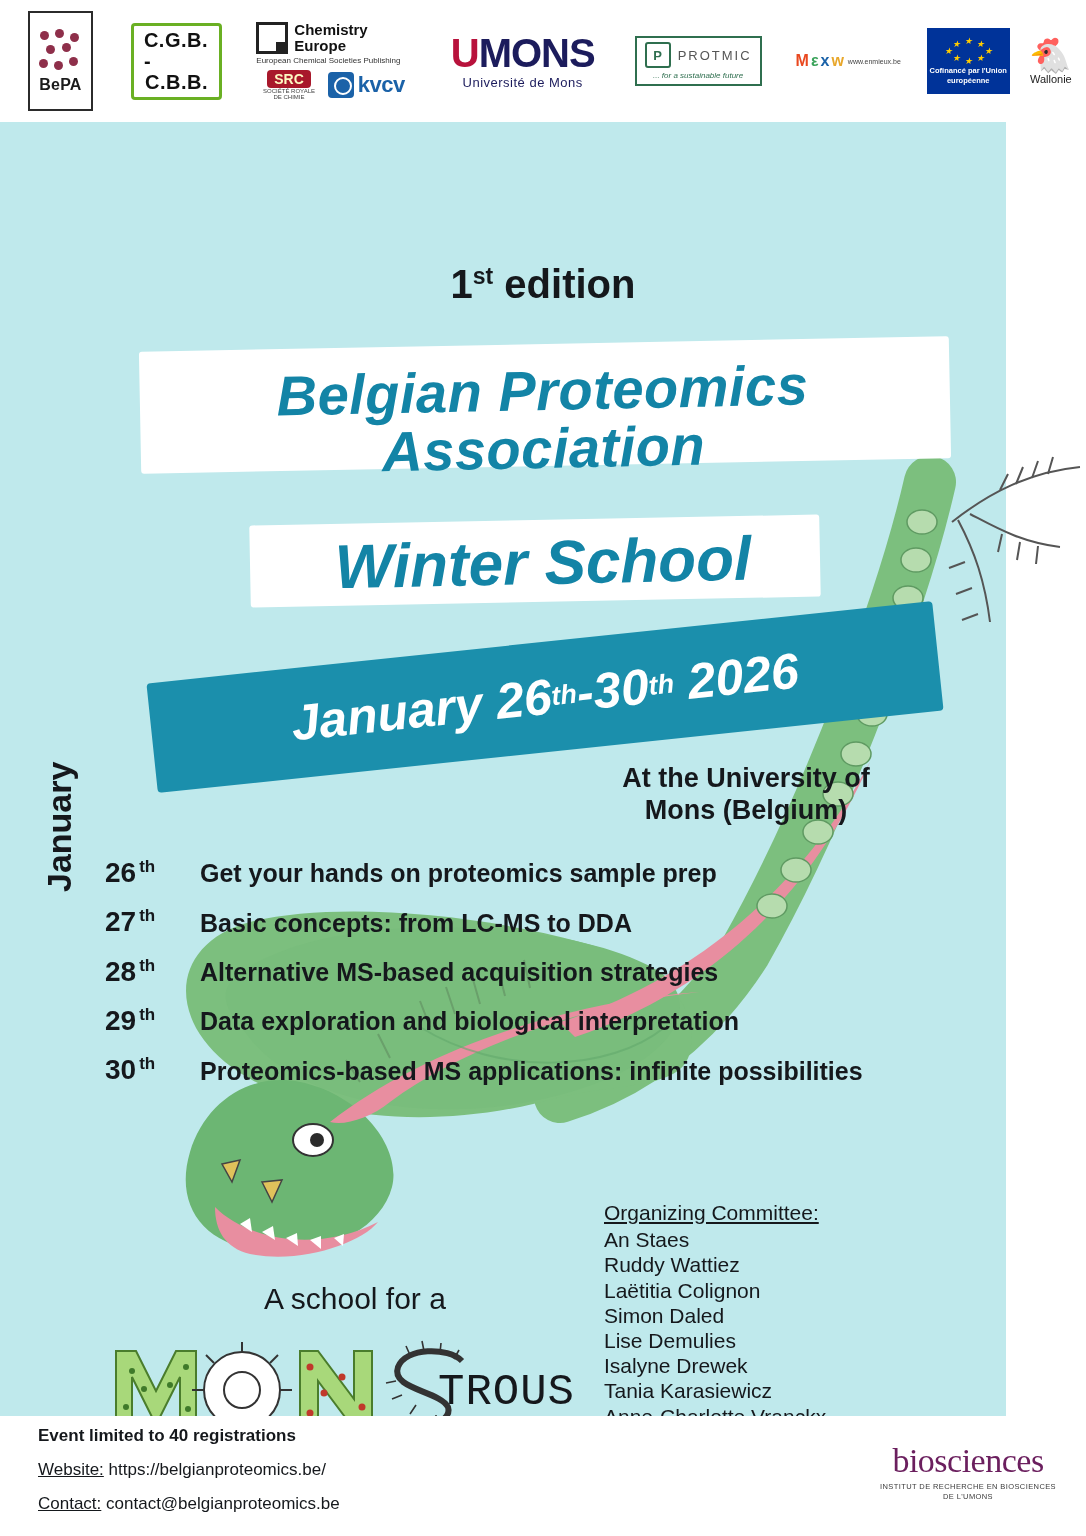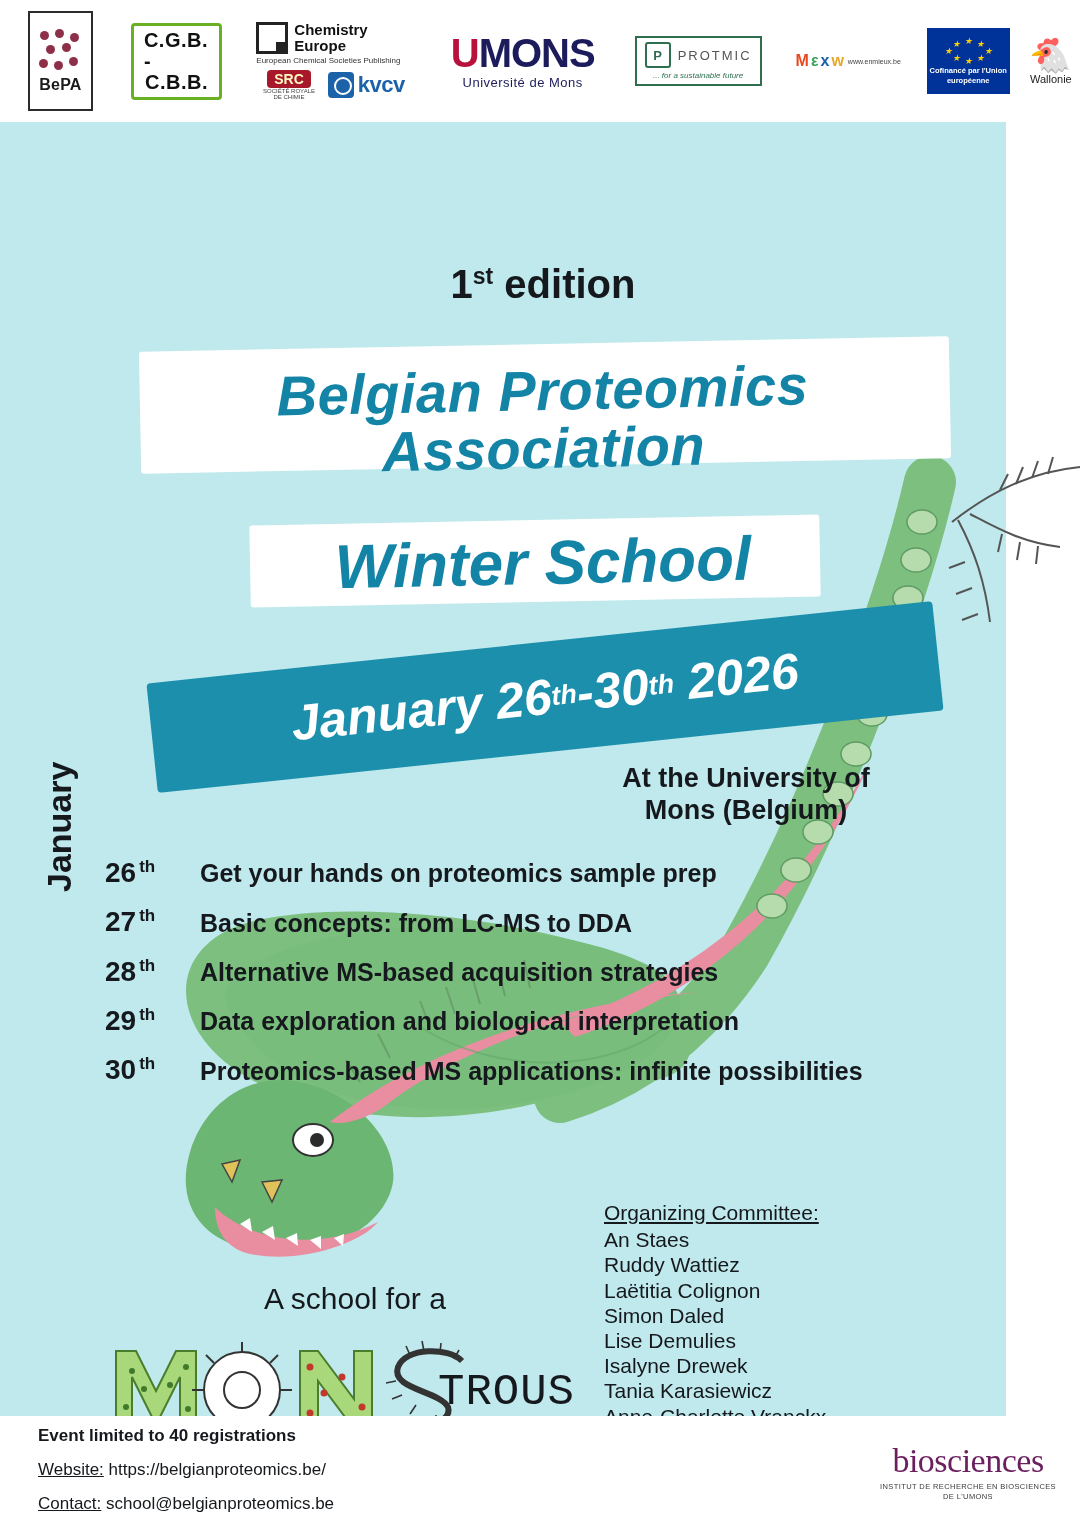--- a/index.html
+++ b/index.html
@@ -428,21 +428,21 @@
   </div>
 
   <div class="footer">
     <div class="foot-limit">Event limited to 40 registrations</div>
     <div class="foot-row" style="top:44px">
       <span class="lbl">Website:</span>
       <span>https://belgianproteomics.be/</span>
     </div>
     <div class="foot-row" style="top:78px">
       <span class="lbl">Contact:</span>
-      <span>school@belgianproteomics.be</span>
+      <span>contact@belgianproteomics.be</span>
     </div>
     <div class="biosciences">
       <div class="bio-main">biosciences</div>
       <div class="bio-sub">
         <div>INSTITUT DE RECHERCHE EN BIOSCIENCES</div>
         <div>DE L'UMONS</div>
       </div>
     </div>
   </div>
 

